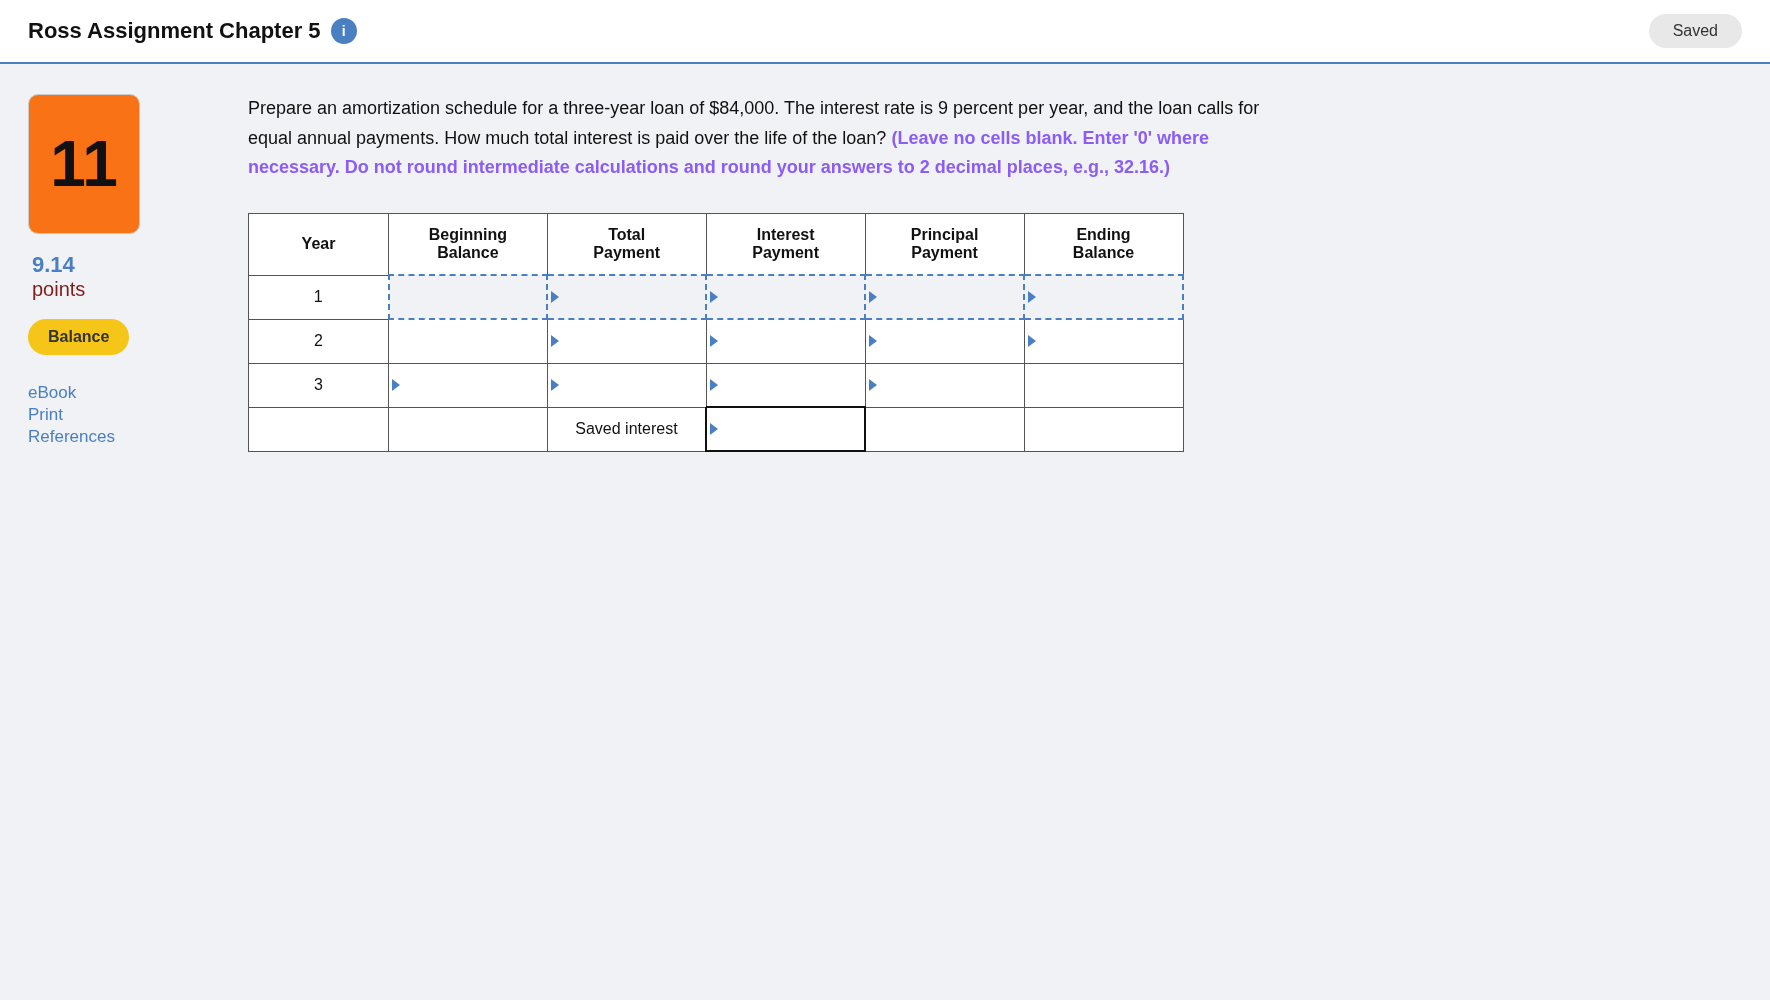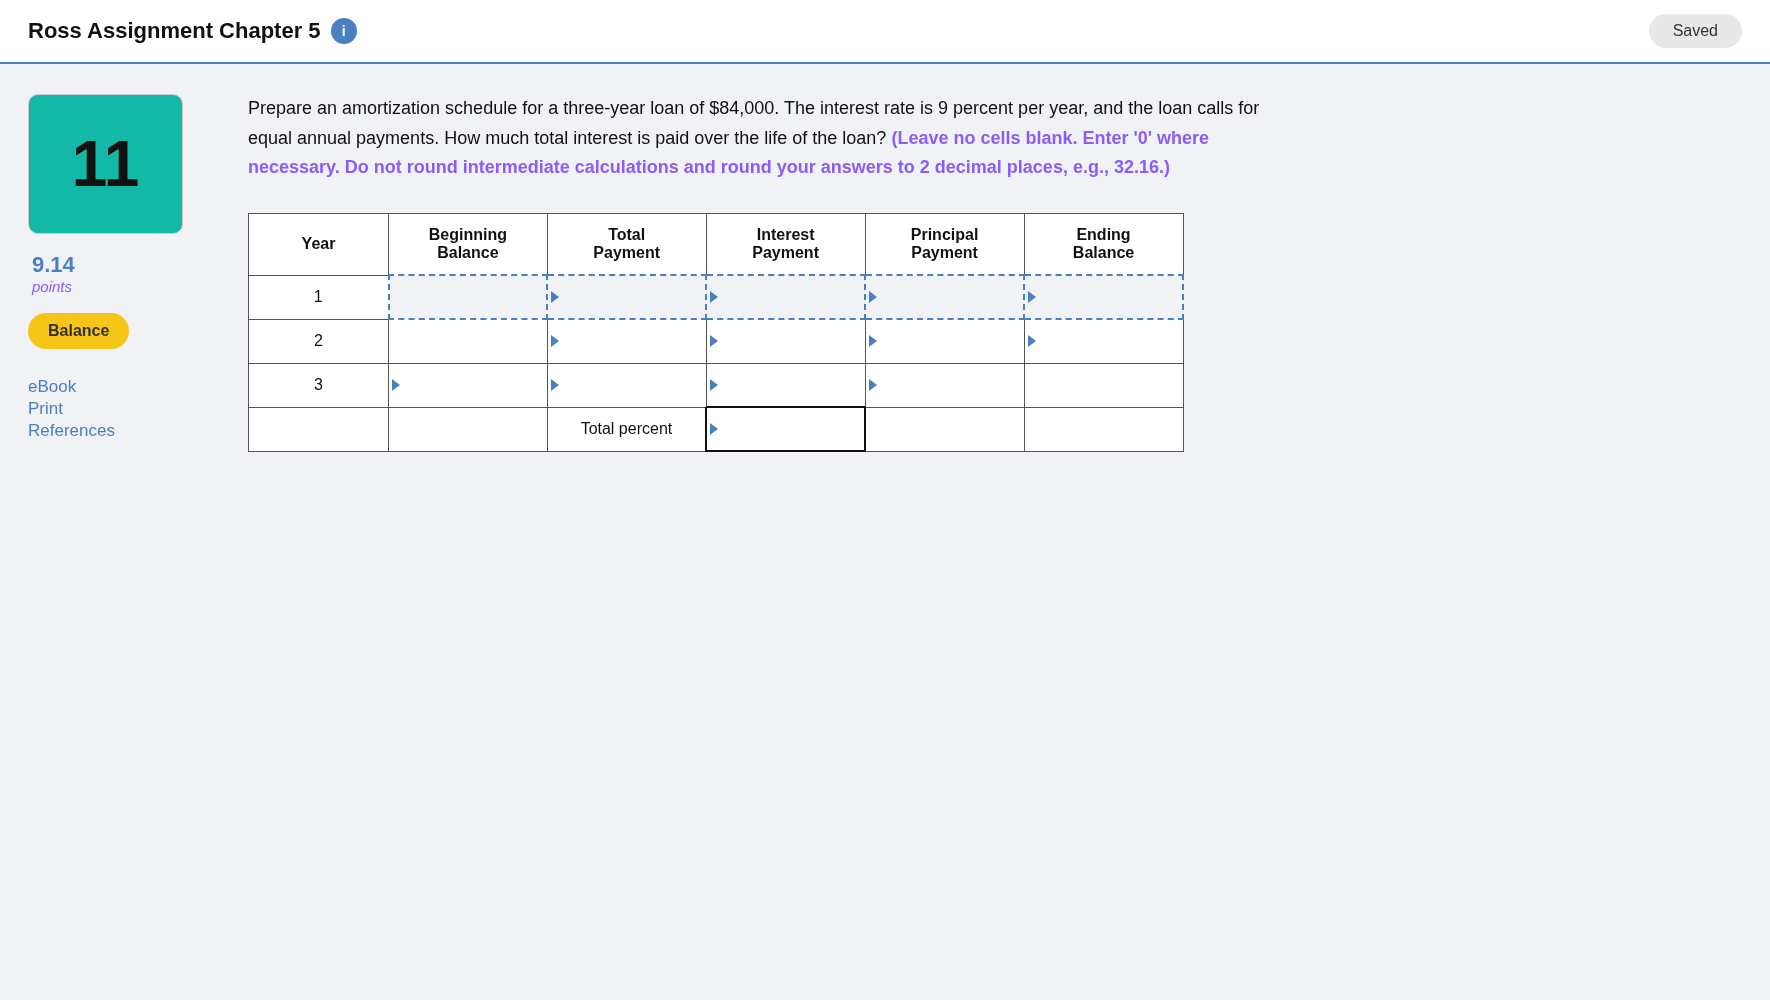--- a/index.html
+++ b/index.html
@@ -59,24 +59,24 @@
       padding: 30px 28px;
       gap: 0;
     }
 
     .sidebar {
       width: 180px;
       flex-shrink: 0;
     }
 
     .question-box {
-      background: #14b8a6;
+      background: #f97316;
       border: 1.5px solid #ccc;
       border-radius: 10px;
-      width: 155px;
+      width: 112px;
       height: 140px;
       display: flex;
       align-items: center;
       justify-content: center;
     }
 
     .question-number {
       font-size: 64px;
       font-weight: 700;
       color: #111;
@@ -87,23 +87,22 @@
       margin-left: 4px;
     }
 
     .points-value {
       font-size: 22px;
       font-weight: 600;
       color: #4a7fc1;
     }
 
     .points-label {
-      font-size: 15px;
-      color: #8b5cf6;
-      font-style: italic;
+      font-size: 20px;
+      color: #7f1d1d;
     }
 
     .skipped-badge {
       background: #f5c518;
       border: none;
       border-radius: 20px;
       padding: 9px 20px;
       font-size: 16px;
       font-weight: 600;
       color: #333;
@@ -322,21 +321,21 @@
             <input class="cell-input" type="text" style="padding-left: 16px;" value="">
           </td>
           <td style="background:white;">
             <input class="cell-input" type="text" value="" style="">
           </td>
         </tr>
 
         <tr>
           <td class="year-cell" style="border:1.5px solid #555;background:white;"></td>
           <td style="border:1.5px solid #555;background:white;"></td>
-          <td class="label-cell" style="background:white;">Total percent</td>
+          <td class="label-cell" style="background:white;">Saved interest</td>
           <td style="position:relative;background:white;border:2.5px solid #111 !important;">
             <span style="position:absolute;left:3px;top:50%;transform:translateY(-50%);border-top:6px solid transparent;border-bottom:6px solid transparent;border-left:8px solid #4a7fc1;"></span>
             <input class="cell-input" type="text" style="padding-left: 16px;" value="">
           </td>
           <td style="border:1.5px solid #555;background:white;"></td>
           <td style="border:1.5px solid #555;background:white;"></td>
         </tr>
       </tbody>
     </table>
   </div>

